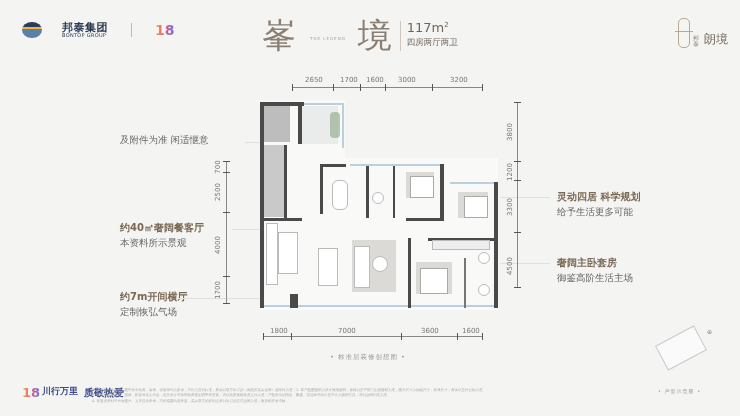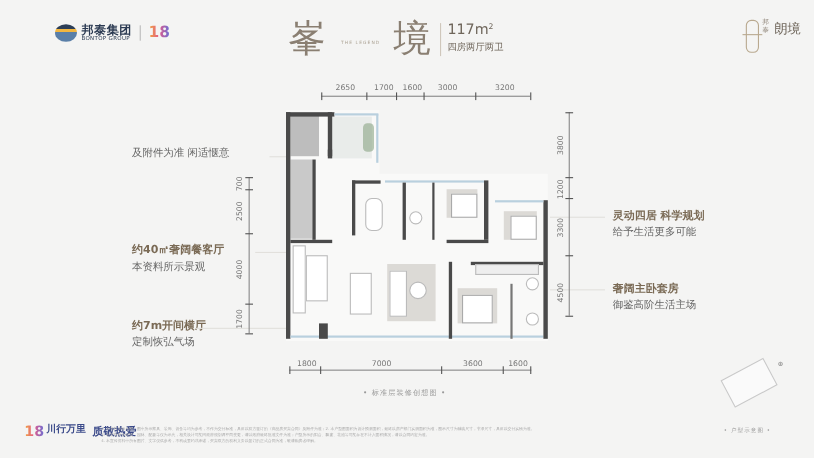--- a/index.html
+++ b/index.html
@@ -1,34 +1,34 @@
 <!DOCTYPE html>
 <html><head>
 <meta charset="utf-8">
 <style>
   html,body{margin:0;padding:0;}
   body{width:740px;height:416px;background:#f4f4f3;font-family:"DejaVu Sans","Liberation Sans",sans-serif;position:relative;overflow:hidden;color:#333;}
   .abs{position:absolute;}
   
-  .logo-left{left:22px;top:22px;display:flex;align-items:center;gap:4px;margin-left:28px;}
+  .logo-left{left:22px;top:22px;display:flex;align-items:center;gap:20px;}
   .logo-mark{width:20px;height:16px;border-radius:50%;background:linear-gradient(180deg,#2c3e57 0 30%,#f2b640 30% 45%,#5a7fa8 45% 100%);}
   .logo-text{display:flex;flex-direction:column;line-height:1;}
   .logo-cn{font-size:11px;font-weight:bold;color:#2b3a52;letter-spacing:0.5px;}
   .logo-en{font-size:5px;color:#2b3a52;letter-spacing:0.3px;}
   .logo-sep{width:1px;height:14px;background:#bbb;margin:0 3px;}
   .logo-18{font-size:14px;font-weight:bold;background:linear-gradient(90deg,#f2a93b,#e25a8a,#6a6fd6);-webkit-background-clip:text;color:transparent;}
   .title-wrap{left:262px;top:18px;display:flex;align-items:flex-start;}
   .title-main{font-family:"DejaVu Serif","Liberation Serif",serif;font-size:34px;color:#8a7f72;letter-spacing:2px;line-height:1;}
   .title-legend{font-size:4px;color:#a99f90;margin:18px 12px 0 12px;text-align:center;line-height:1.4;letter-spacing:1px;}
   .title-divider{width:1px;height:30px;background:#cfc7bb;margin:3px 6px 0 6px;}
   .title-info{display:flex;flex-direction:column;line-height:1.1;padding-top:3px;}
   .title-area{font-size:13px;color:#6f665b;}
   .title-area sup{font-size:7px;}
   .title-type{font-size:8.5px;color:#6f665b;margin-top:3px;}
-  .logo-right{right:12px;top:18px;display:flex;align-items:flex-start;gap:3px;}
+  .logo-right{right:12px;top:18px;display:flex;align-items:flex-end;gap:3px;}
   .lr-mark{width:10px;height:28px;border:1px solid #b9a98f;border-radius:5px;position:relative;}
   .lr-mark:after{content:"";position:absolute;left:-4px;right:-4px;top:12px;height:1px;background:#b9a98f;}
   .lr-small{font-size:6px;color:#8a7f72;line-height:1.1;width:8px;}
   .lr-name{font-size:12px;color:#6f665b;}
   
   .callout{display:flex;flex-direction:column;line-height:1.45;}
   .callout-head{font-size:10px;font-weight:bold;color:#7a6a55;}
   .callout-sub{font-size:9.5px;color:#666;}
   .leader{height:1px;background:#e2e0dc;}
   

